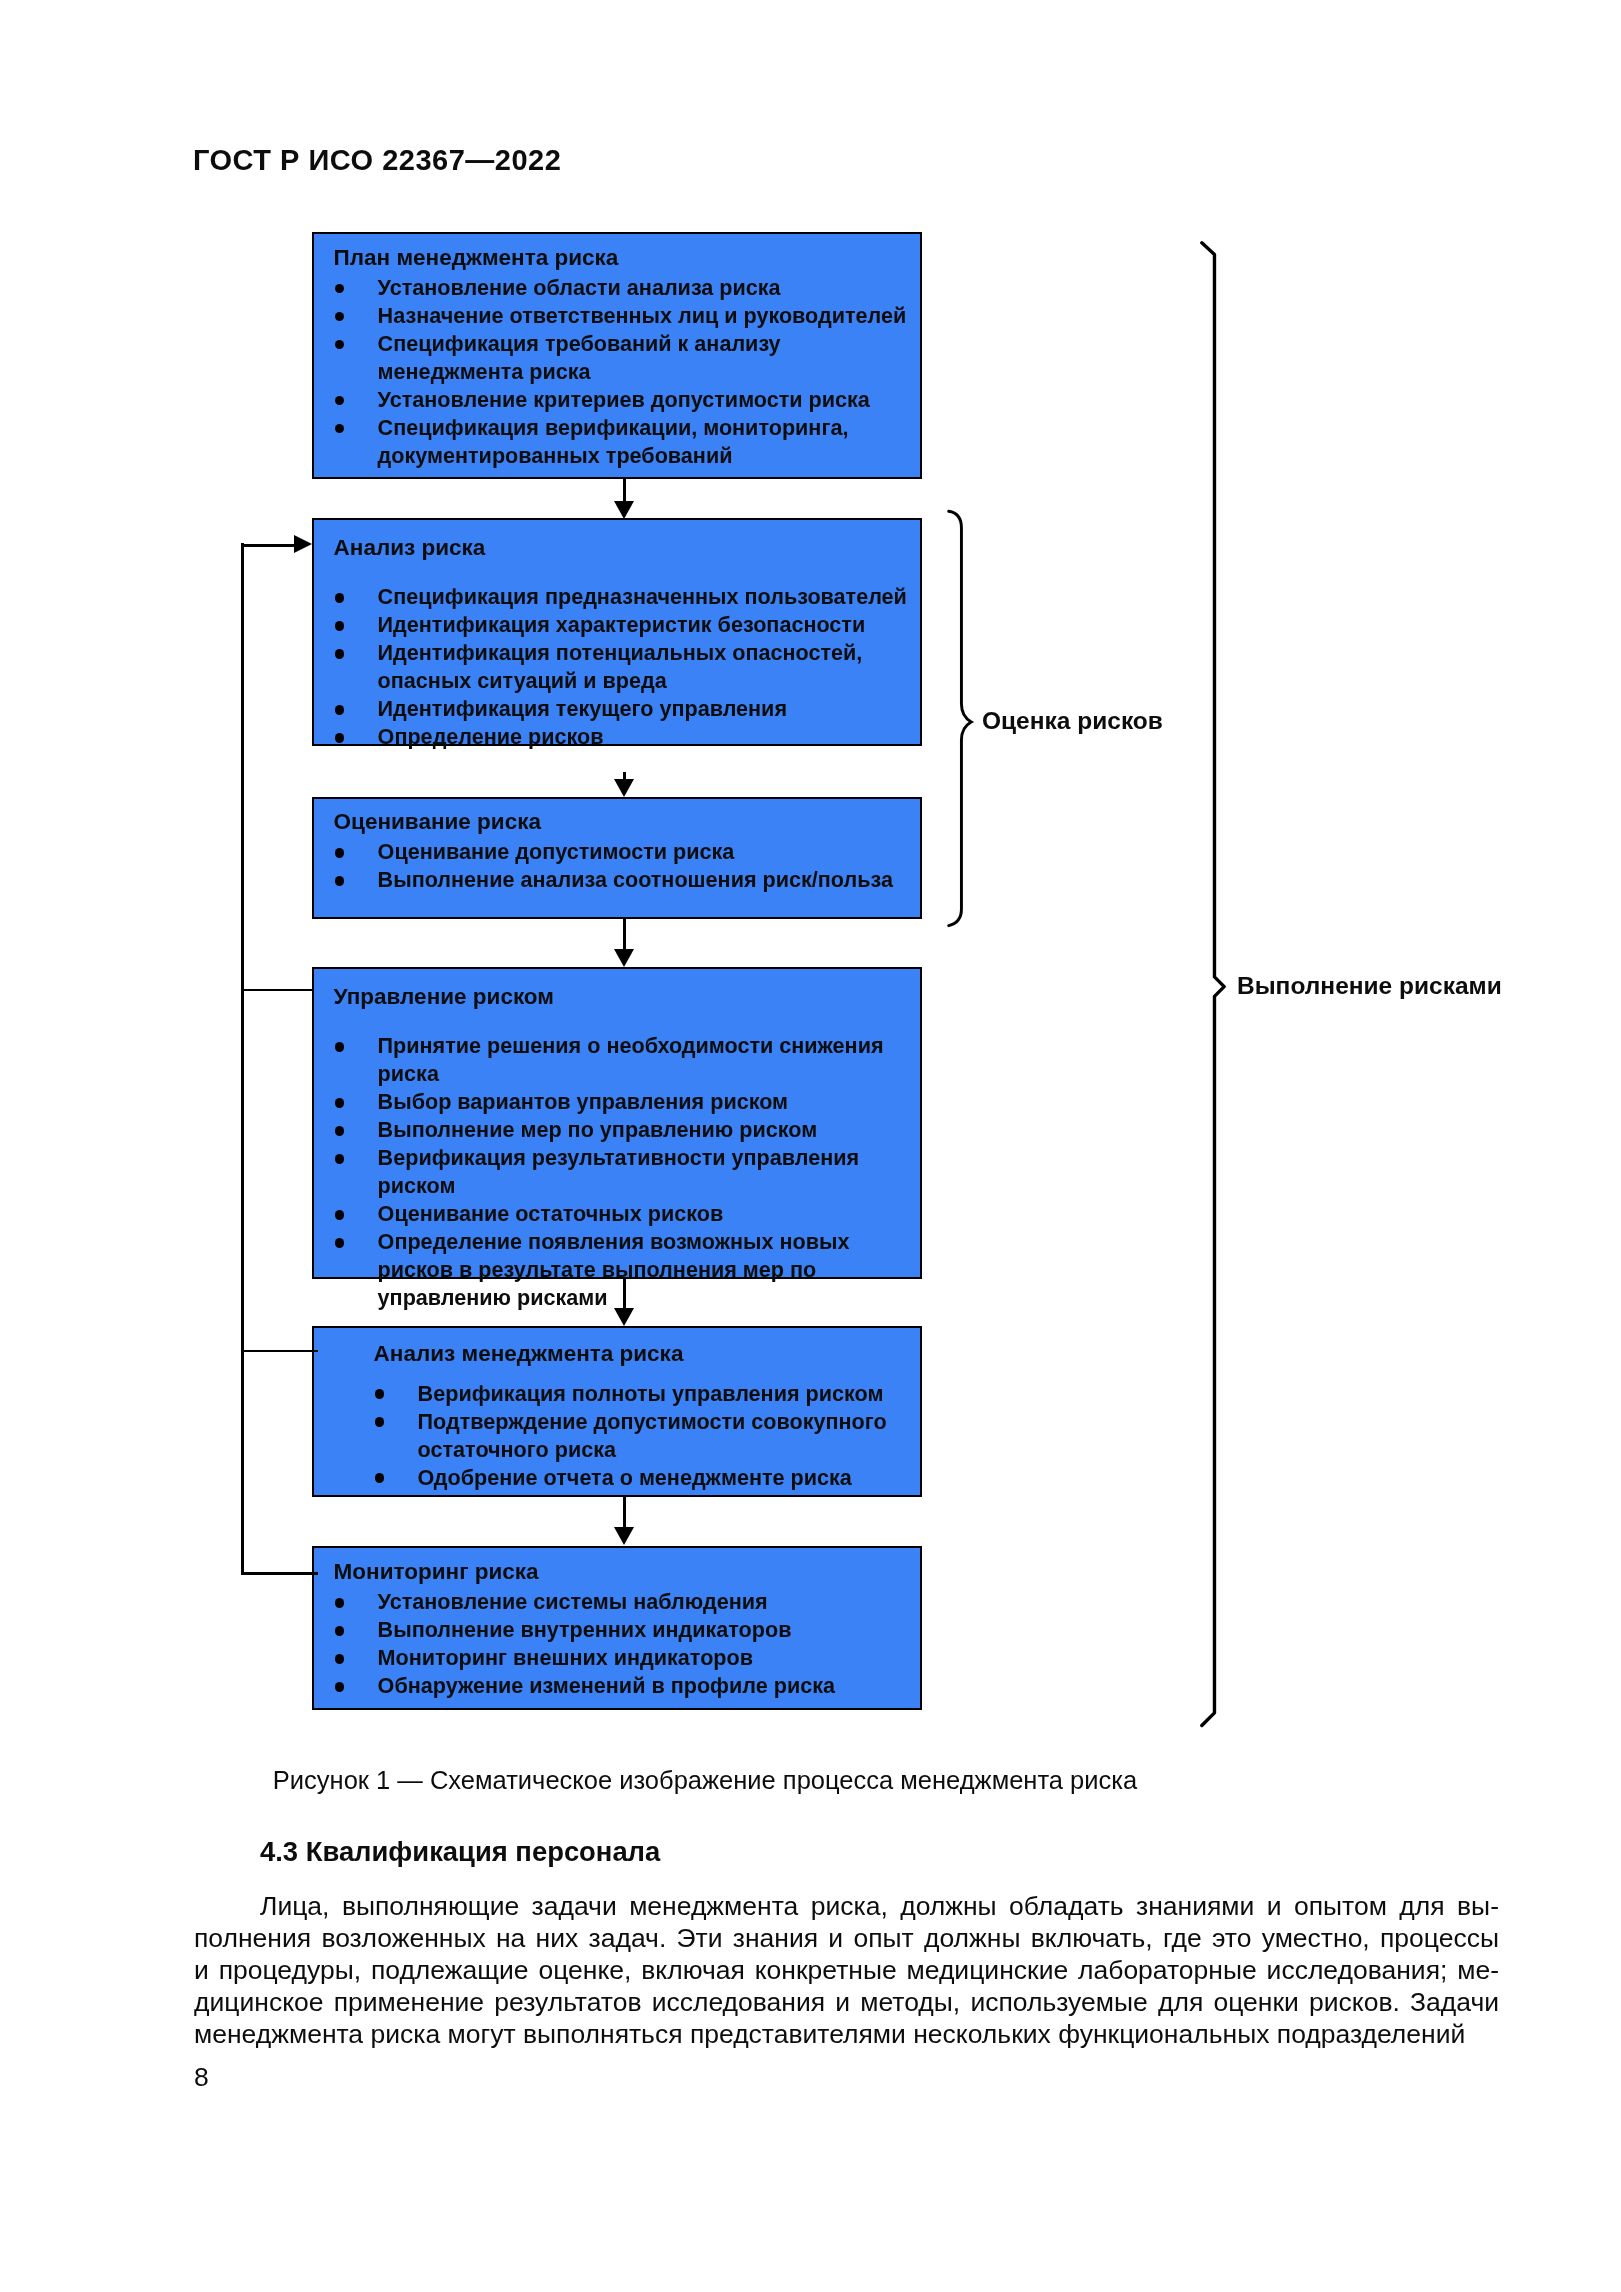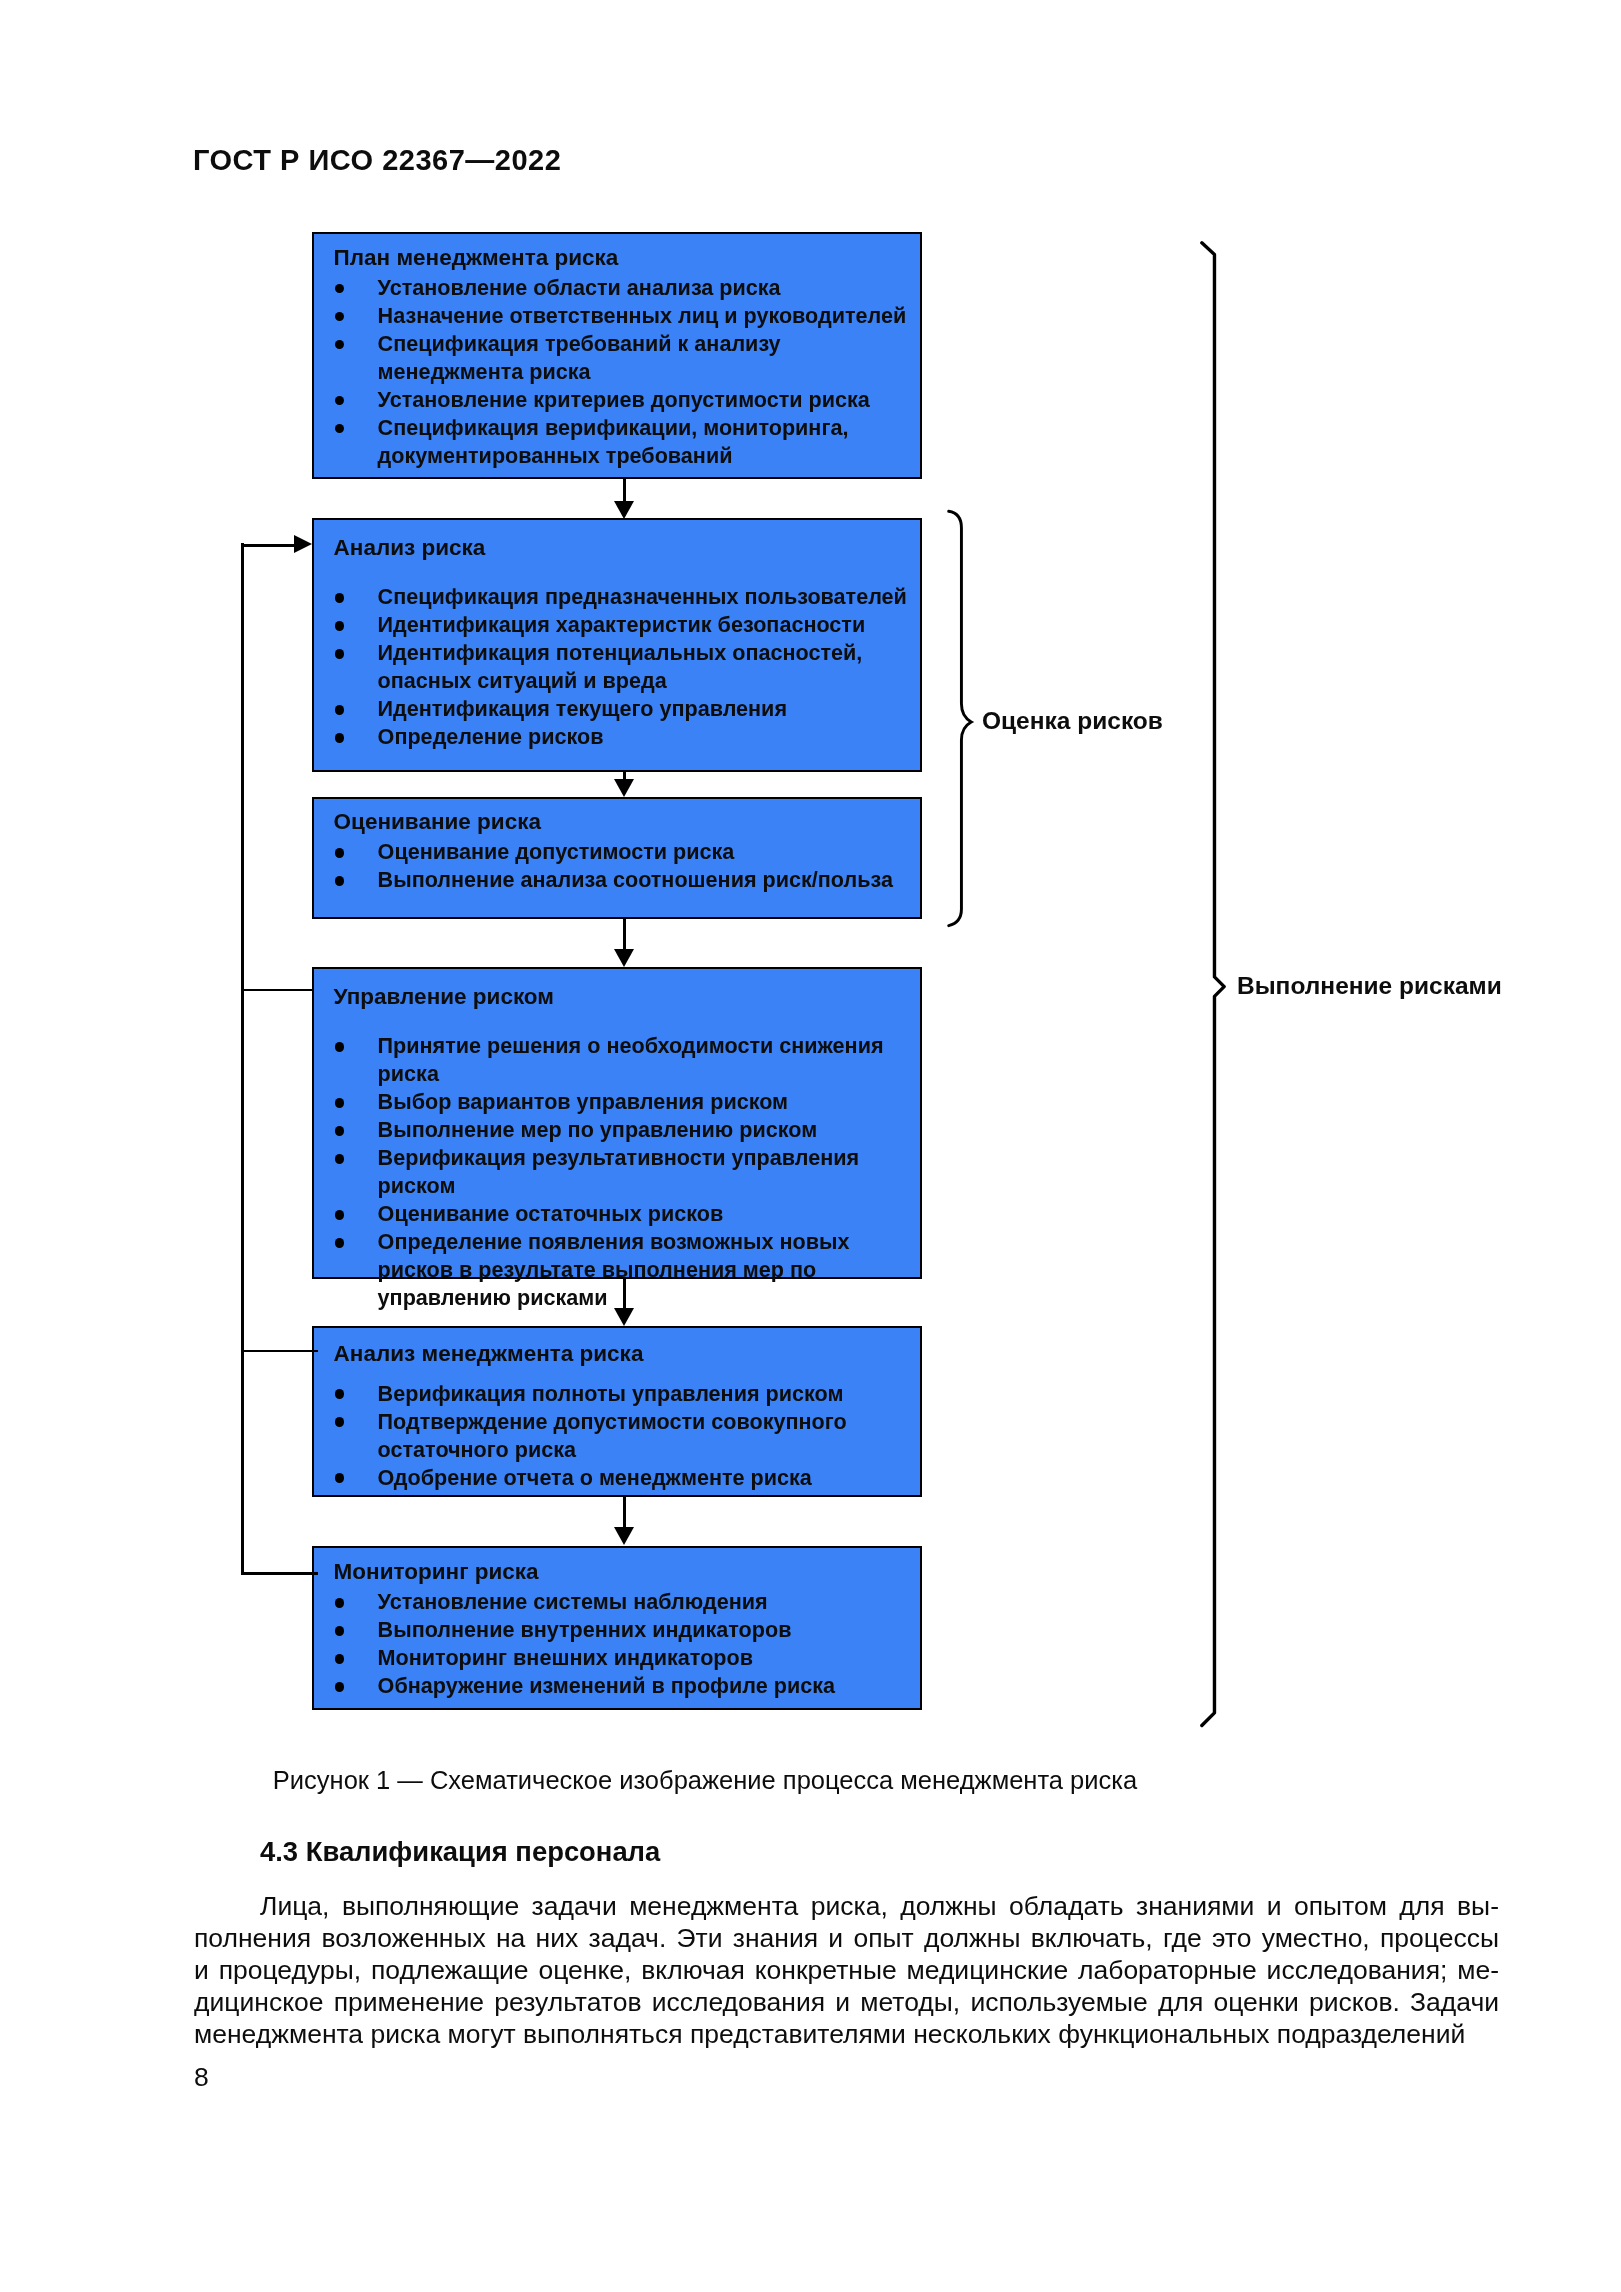--- a/index.html
+++ b/index.html
@@ -33,24 +33,24 @@
   .fbox.gap-sm .list{margin-top:11.8px;}
   .row{display:flex;padding:0 9.8px 0 19.6px;gap:12px;}
   .dot{flex:0 0 32px;position:relative;}
   .dot::after{
     content:"";position:absolute;left:1px;top:9.8px;
     width:9.8px;height:9.8px;border-radius:50%;background:#000;
   }
   .itx{flex:1;}
 
   .b1{top:232px;height:247px;padding-top:9.8px;}
-  .b2{top:518px;height:254px;padding-top:13.7px;}
+  .b2{top:518px;height:228px;padding-top:13.7px;}
   .b3{top:797px;height:122px;padding-top:9px;}
   .b4{top:967px;height:312px;padding-top:13.7px;}
-  .b5{top:1326px;height:171px;padding-top:11.8px;}
+  .b5{top:1326px;height:171px;padding-top:11.8px;padding-left:40px;}
   .b6{top:1546px;height:164px;padding-top:10px;}
 
   
   .ln{background:#000;}
   .ah-down{
     width:0;height:0;
     border-left:10.8px solid transparent;
     border-right:10.8px solid transparent;
     border-top:18.6px solid #000;
   }

